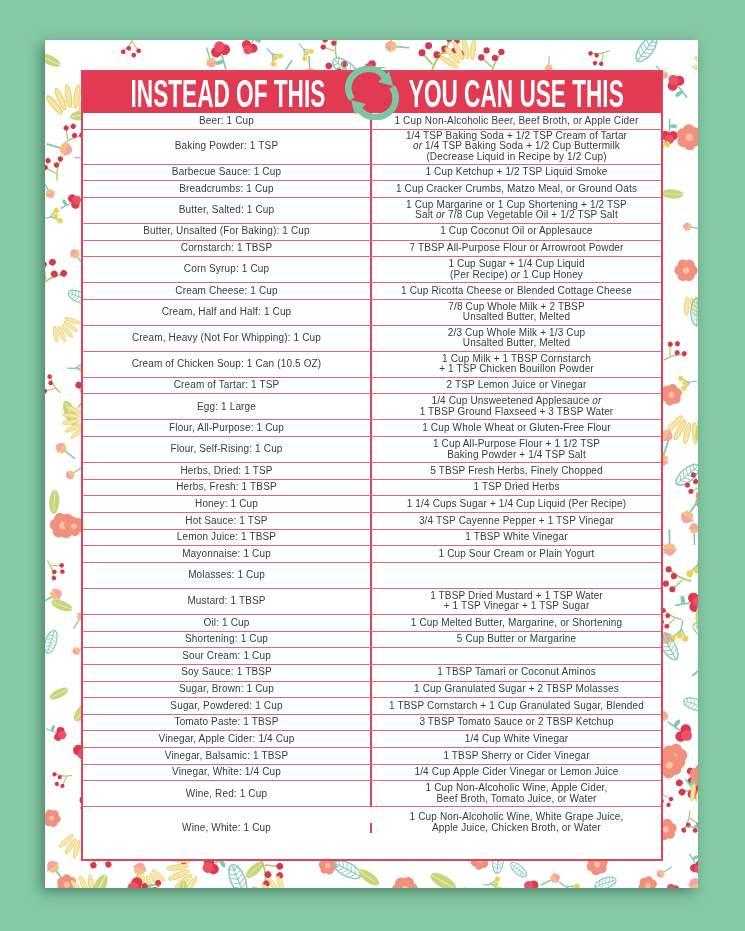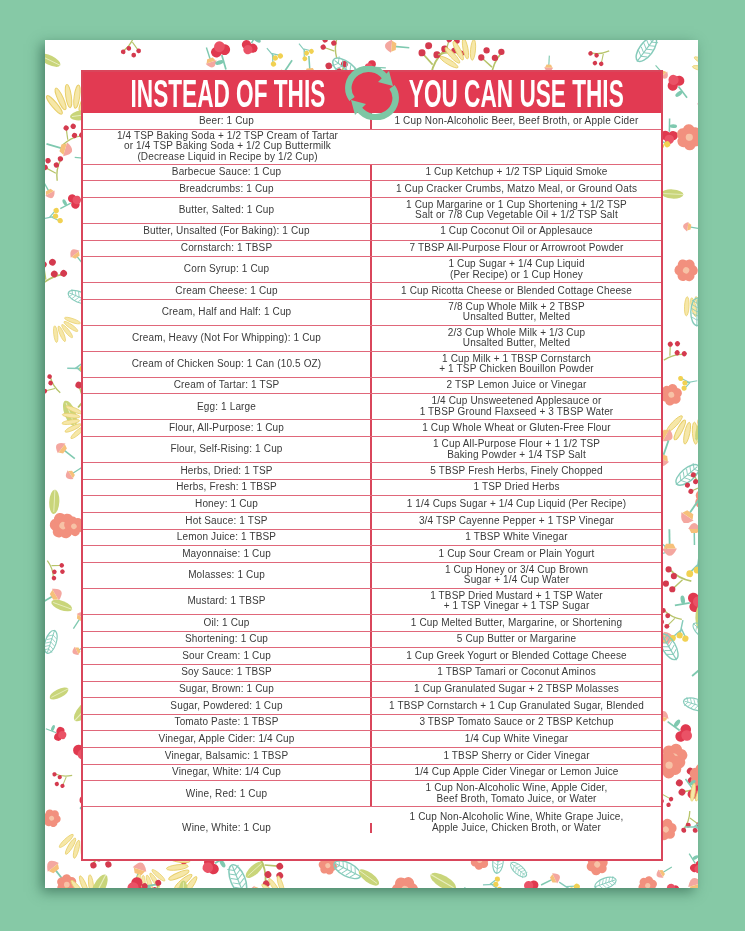--- a/index.html
+++ b/index.html
@@ -43,21 +43,21 @@
   .row.l2 { height:26px; }
   .row.l3 { height:35px; }
   .cell {
     width:50%; box-sizing:border-box; display:flex; flex-direction:column;
     align-items:center; justify-content:center; text-align:center;
     font-size:10px; letter-spacing:0.15px; color:#3a3a3a; line-height:10.5px;
     white-space:nowrap;
   }
   .cell.left { border-right:2px solid #d9465b; }
   .line { display:block; }
-  .em { }
+  .em { font-style:italic; }
 </style>
 </head>
 <body>
 
 <div class="page">
   <svg class="decor" id="decor" viewBox="0 0 653 848" xmlns="http://www.w3.org/2000/svg">
       <g transform="translate(4.9 20.3) rotate(296) scale(0.95)">
         <ellipse cx="0" cy="0" rx="5" ry="12" fill="#c9d57a"></ellipse>
         <line x1="0" y1="-10" x2="0" y2="12" stroke="#e9efc2" stroke-width="0.9"></line>
       </g>
@@ -1292,20 +1292,23 @@
     <div class="rows" id="rows">
         <div class="row l1">
           <div class="cell left">
             <span class="line">Beer: 1 Cup</span>
           </div>
           <div class="cell right">
             <span class="line">1 Cup Non-Alcoholic Beer, Beef Broth, or Apple Cider</span>
           </div>
         </div>
         <div class="row l3">
+          <div class="cell left">
+            <span class="line">Baking Powder: 1 TSP</span>
+          </div>
           <div class="cell right">
             <span class="line">1/4 TSP Baking Soda + 1/2 TSP Cream of Tartar</span>
             <span class="line"><span class="em">or</span><span> 1/4 TSP Baking Soda + 1/2 Cup Buttermilk</span></span>
             <span class="line">(Decrease Liquid in Recipe by 1/2 Cup)</span>
           </div>
         </div>
         <div class="row l1">
           <div class="cell left">
             <span class="line">Barbecue Sauce: 1 Cup</span>
           </div>
@@ -1469,24 +1472,20 @@
             <span class="line">Mayonnaise: 1 Cup</span>
           </div>
           <div class="cell right">
             <span class="line">1 Cup Sour Cream or Plain Yogurt</span>
           </div>
         </div>
         <div class="row l2">
           <div class="cell left">
             <span class="line">Molasses: 1 Cup</span>
           </div>
-          <div class="cell right">
-            <span class="line"><span>1 Cup Honey </span><span class="em">or</span><span> 3/4 Cup Brown</span></span>
-            <span class="line">Sugar + 1/4 Cup Water</span>
-          </div>
         </div>
         <div class="row l2">
           <div class="cell left">
             <span class="line">Mustard: 1 TBSP</span>
           </div>
           <div class="cell right">
             <span class="line">1 TBSP Dried Mustard + 1 TSP Water</span>
             <span class="line">+ 1 TSP Vinegar + 1 TSP Sugar</span>
           </div>
         </div>
@@ -1502,23 +1501,20 @@
           <div class="cell left">
             <span class="line">Shortening: 1 Cup</span>
           </div>
           <div class="cell right">
             <span class="line">5 Cup Butter or Margarine</span>
           </div>
         </div>
         <div class="row l1">
           <div class="cell left">
             <span class="line">Sour Cream: 1 Cup</span>
-          </div>
-          <div class="cell right">
-            <span class="line">1 Cup Greek Yogurt or Blended Cottage Cheese</span>
           </div>
         </div>
         <div class="row l1">
           <div class="cell left">
             <span class="line">Soy Sauce: 1 TBSP</span>
           </div>
           <div class="cell right">
             <span class="line">1 TBSP Tamari or Coconut Aminos</span>
           </div>
         </div>

